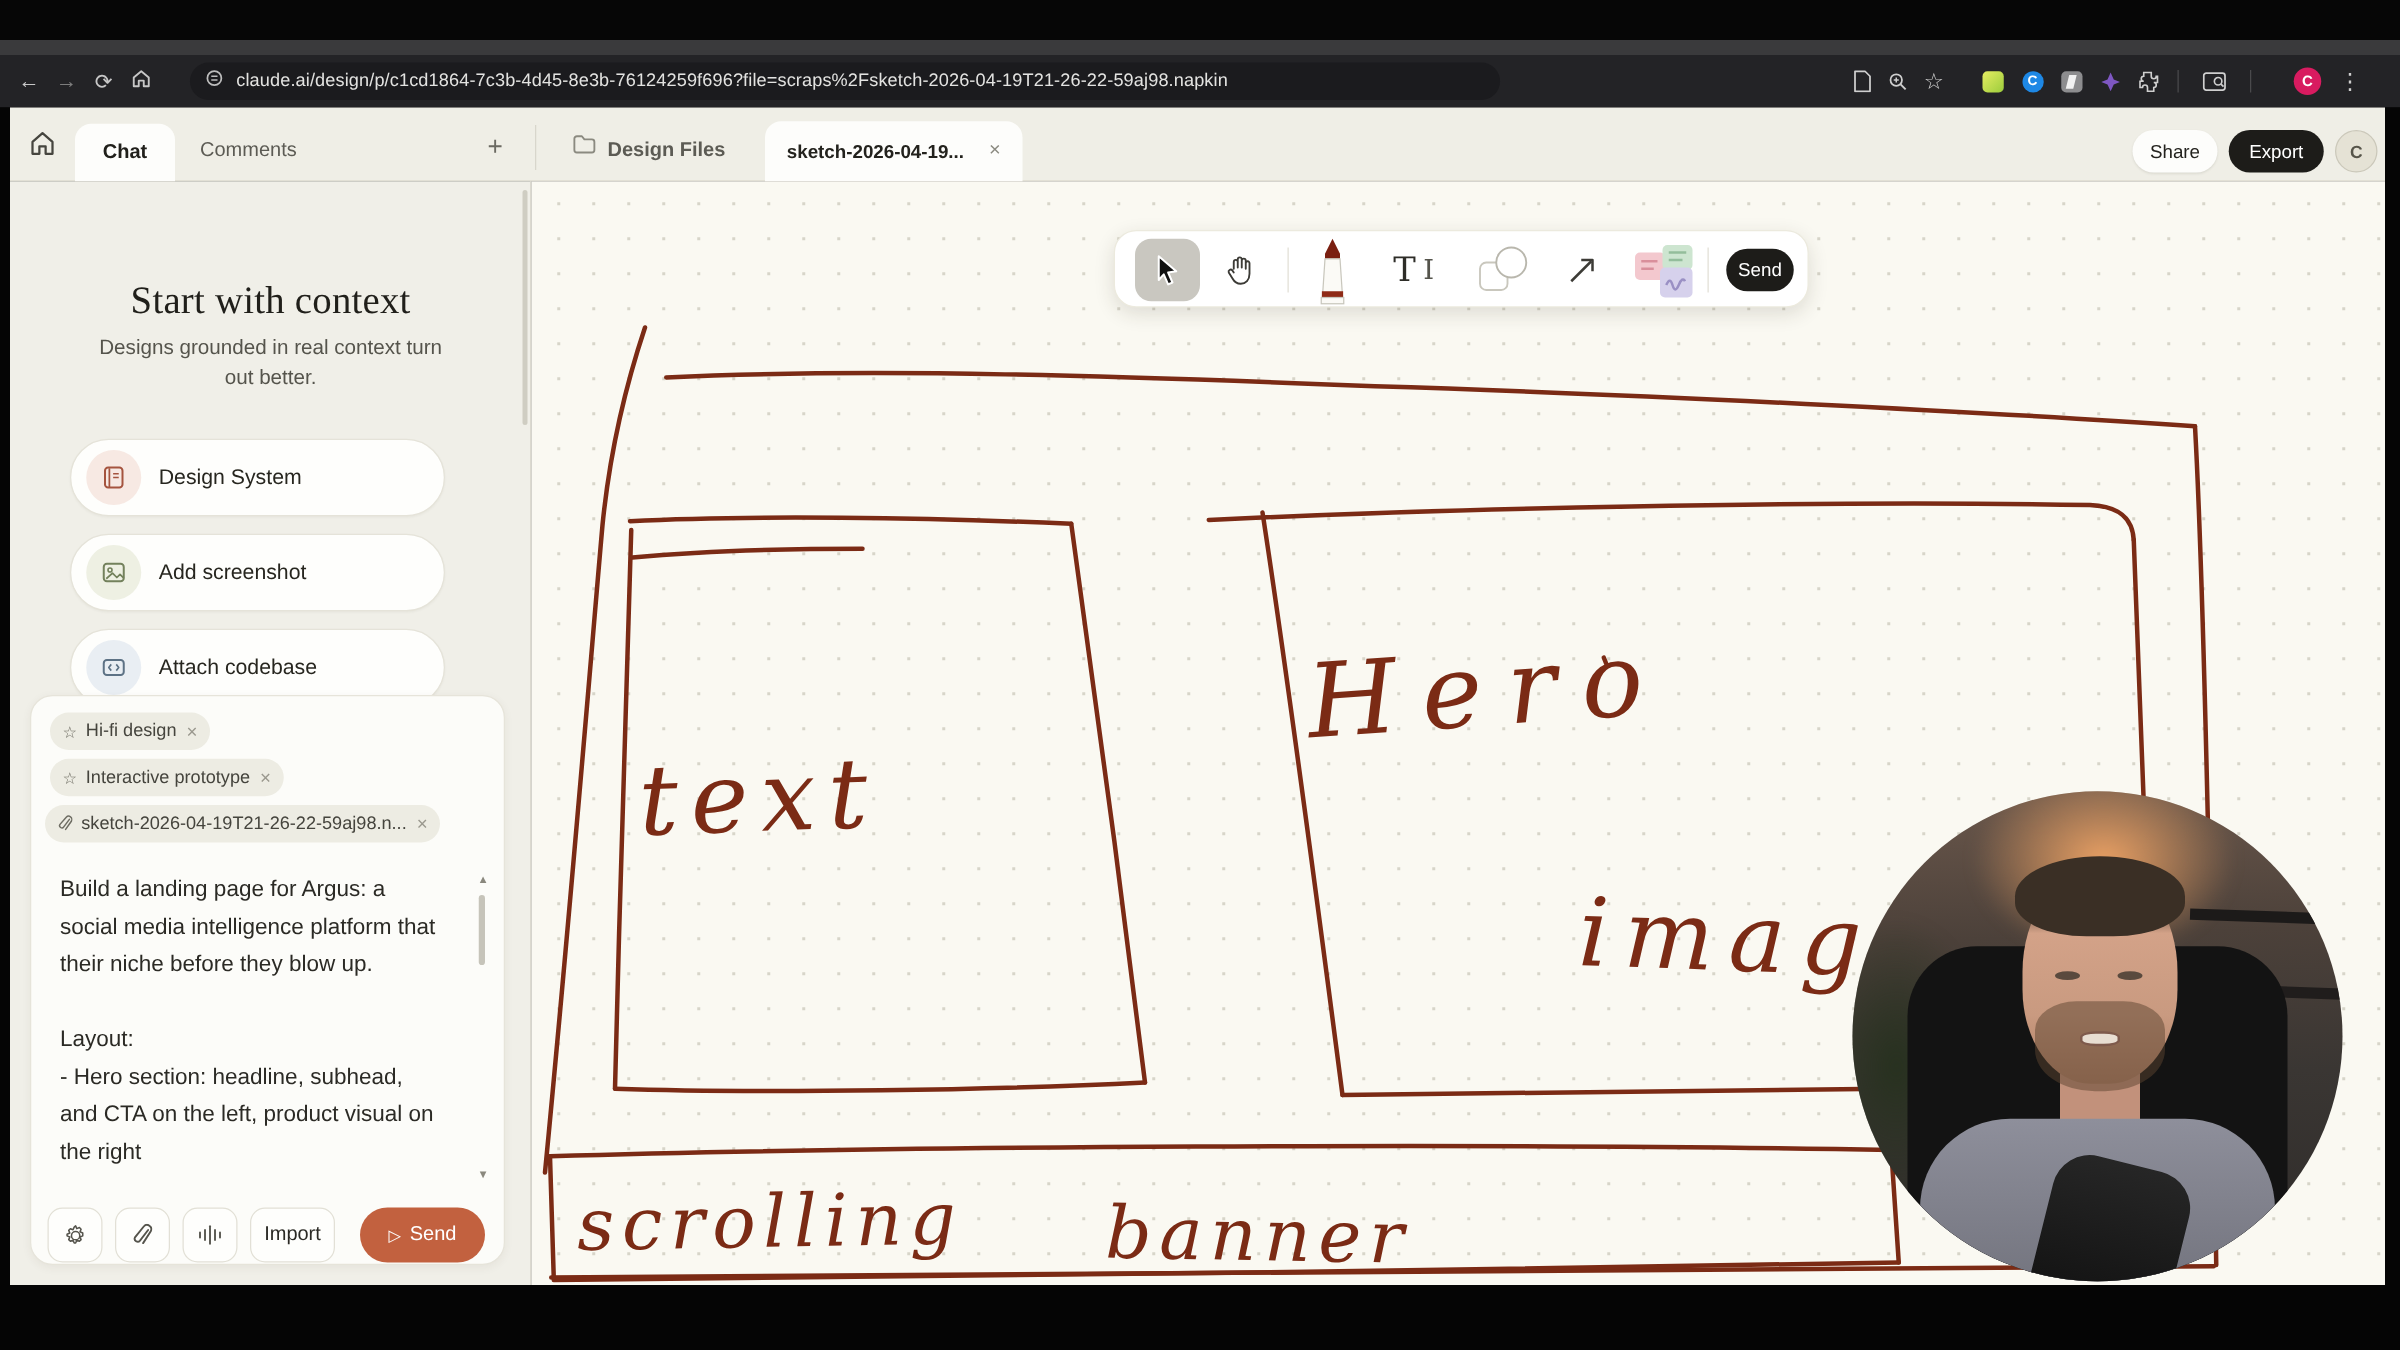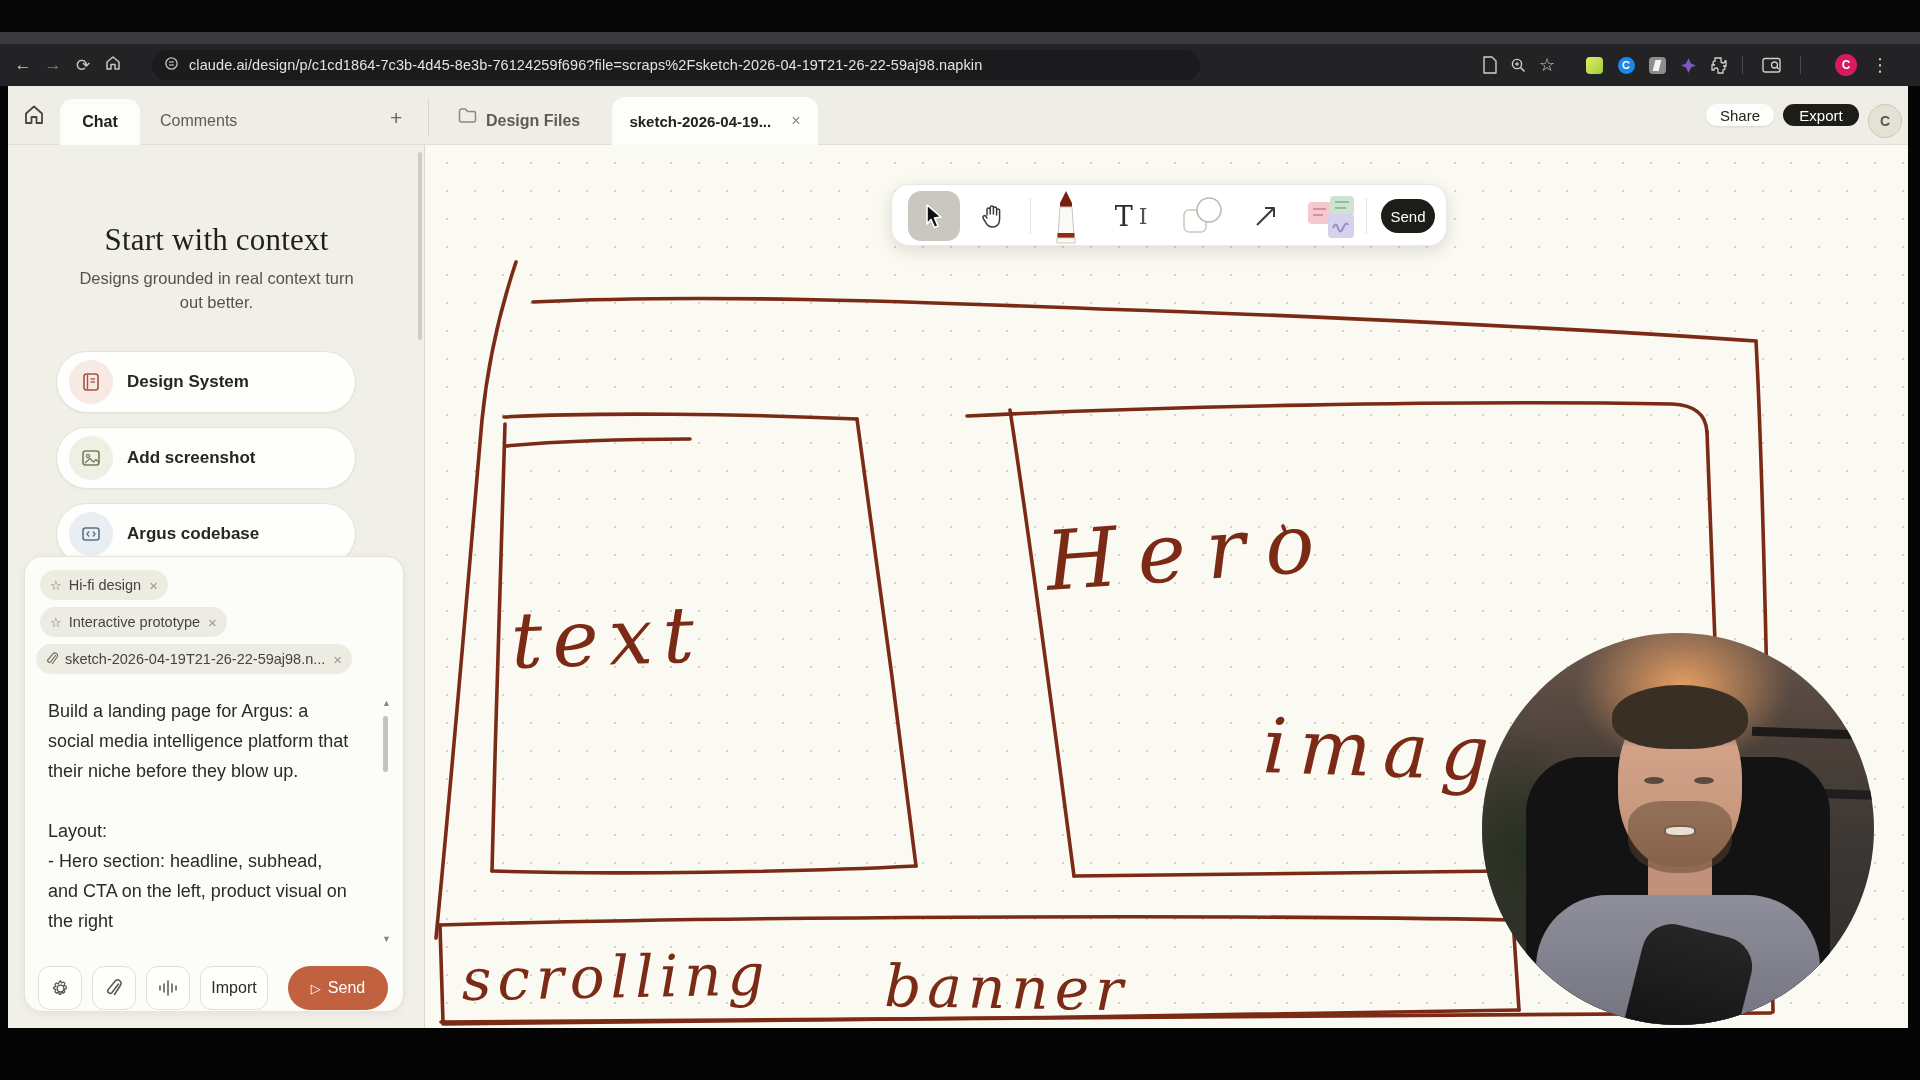--- a/index.html
+++ b/index.html
@@ -16,28 +16,28 @@
   .url-pill { position:absolute; left:152px; top:50px; width:1048px; height:30px; border-radius:15px; background:#1b1b1e; display:flex; align-items:center; padding:0 12px; }
   .url-text { color:#e3e3e1; font-size:14.5px; white-space:nowrap; margin-left:10px; letter-spacing:0.1px; }
   .br-ico { position:absolute; top:53px; width:24px; height:24px; display:flex; align-items:center; justify-content:center; color:#cfcfcf; font-size:15px; }
   .ext-sq { width:17px; height:17px; border-radius:4px; }
   .vdiv-dark { position:absolute; top:56px; width:1px; height:18px; background:#4a4a4c; }
   .pink-avatar { width:22px; height:22px; border-radius:50%; background:#d81b60; color:#fff; font-size:12px; font-weight:700; display:flex; align-items:center; justify-content:center; }
   
   .app-header { left:8px; top:86px; width:1900px; height:59px; background:#efeee6; border-bottom:1px solid #e2e0d5; }
   .tab-pill { position:absolute; background:#fdfdfb; border-radius:13px 13px 0 0; display:flex; align-items:center; justify-content:center; }
   .hdr-txt { color:#5c5b54; font-size:16px; }
-  .btn-pill { position:absolute; top:104px; height:22px; border-radius:17px; display:flex; align-items:center; justify-content:center; font-size:15px; cursor:pointer; }
+  .btn-pill { position:absolute; top:104px; height:34px; border-radius:17px; display:flex; align-items:center; justify-content:center; font-size:15px; cursor:pointer; }
   
   .sidebar { left:8px; top:145px; width:417px; height:883px; background:#f0efe8; border-right:1px solid #dbd9cf; }
   .side-title { left:8px; top:222px; width:417px; text-align:center; font-family:"Liberation Serif", serif; font-size:31px; color:#201f1a; letter-spacing:0.2px; }
   .side-sub { left:68px; top:266px; width:297px; text-align:center; font-size:16.5px; line-height:24px; color:#55544c; }
   .action-btn { left:56px; width:300px; height:62px; background:#fefefc; border:1px solid #e5e3d9; border-radius:31px; display:flex; align-items:center; cursor:pointer; box-shadow:0 1px 2px rgba(60,55,40,0.05); }
   .action-ico { width:44px; height:44px; border-radius:50%; margin-left:12px; display:flex; align-items:center; justify-content:center; }
-  .action-lbl { margin-left:14px; font-size:17px; font-weight:700; color:#27261f; }
+  .action-lbl { margin-left:14px; font-size:17px; font-weight:400; color:#27261f; }
   .chip-card { left:24px; top:556px; width:380px; height:456px; background:#fcfcf9; border:1px solid #e6e4da; border-radius:18px; box-shadow:0 2px 8px rgba(60,55,40,0.06); }
   .chip { position:absolute; left:40px; height:30px; background:#edece3; border-radius:15px; display:flex; align-items:center; padding:0 10px; font-size:14.5px; color:#45443d; }
   .chip .x { margin-left:8px; color:#9a988e; font-size:15px; cursor:pointer; }
   .chip .ic { margin-right:7px; color:#6f6e64; font-size:13px; display:flex; }
   .prompt-area { left:48px; top:696px; width:322px; height:252px; overflow:hidden; }
   .prompt-line { font-size:18px; line-height:30px; color:#2b2a25; min-height:30px; white-space:nowrap; }
   .scr { left:382px; color:#8a887e; font-size:9px; }
   .scr-thumb { left:383px; top:716px; width:5px; height:56px; background:#c6c4ba; border-radius:3px; }
   .comp-btn { top:966px; height:44px; background:#fefefc; border:1px solid #e2e0d6; border-radius:12px; display:flex; align-items:center; justify-content:center; cursor:pointer; }
   .send-btn { left:288px; top:966px; width:100px; height:44px; background:#c2613f; border-radius:22px; color:#fff; display:flex; align-items:center; justify-content:center; gap:7px; font-size:16px; cursor:pointer; }
@@ -187,21 +187,21 @@
   <div class="action-lbl">Add screenshot</div>
 </div>
 <div class="abs action-btn" style="top:503px">
   <div class="action-ico" style="background:#e9eef3">
     <svg width="22" height="22" viewBox="0 0 22 22">
         <rect x="3" y="5" width="16" height="12" rx="2.5" fill="none" stroke="#5d7285" stroke-width="1.6"></rect>
         <path d="M9 8.5 L7 11 L9 13.5" fill="none" stroke="#5d7285" stroke-width="1.3" stroke-linejoin="round"></path>
         <path d="M13 8.5 L15 11 L13 13.5" fill="none" stroke="#5d7285" stroke-width="1.3" stroke-linejoin="round"></path>
       </svg>
   </div>
-  <div class="action-lbl">Argus codebase</div>
+  <div class="action-lbl">Attach codebase</div>
 </div>
 
 <div class="abs chip-card"></div>
 <div class="chip" style="top:570px">
   <span class="ic">☆</span>
   <span>Hi-fi design</span>
   <span class="x">×</span>
 </div>
 <div class="chip" style="top:607px">
   <span class="ic">☆</span>

